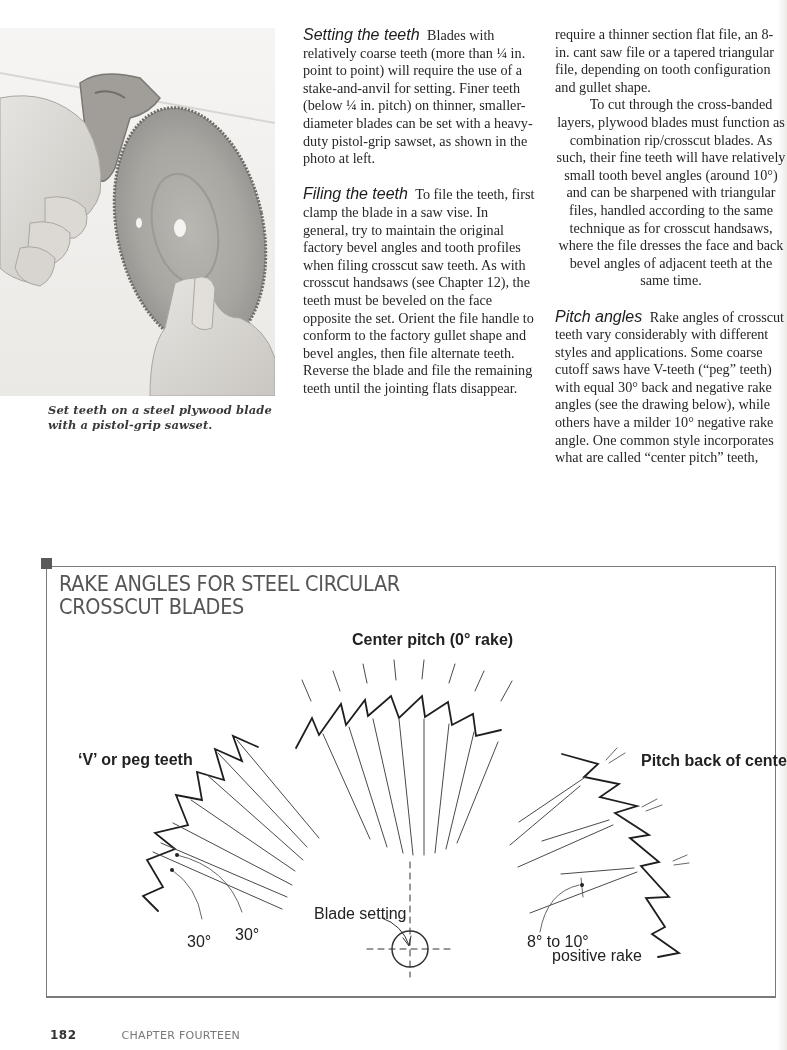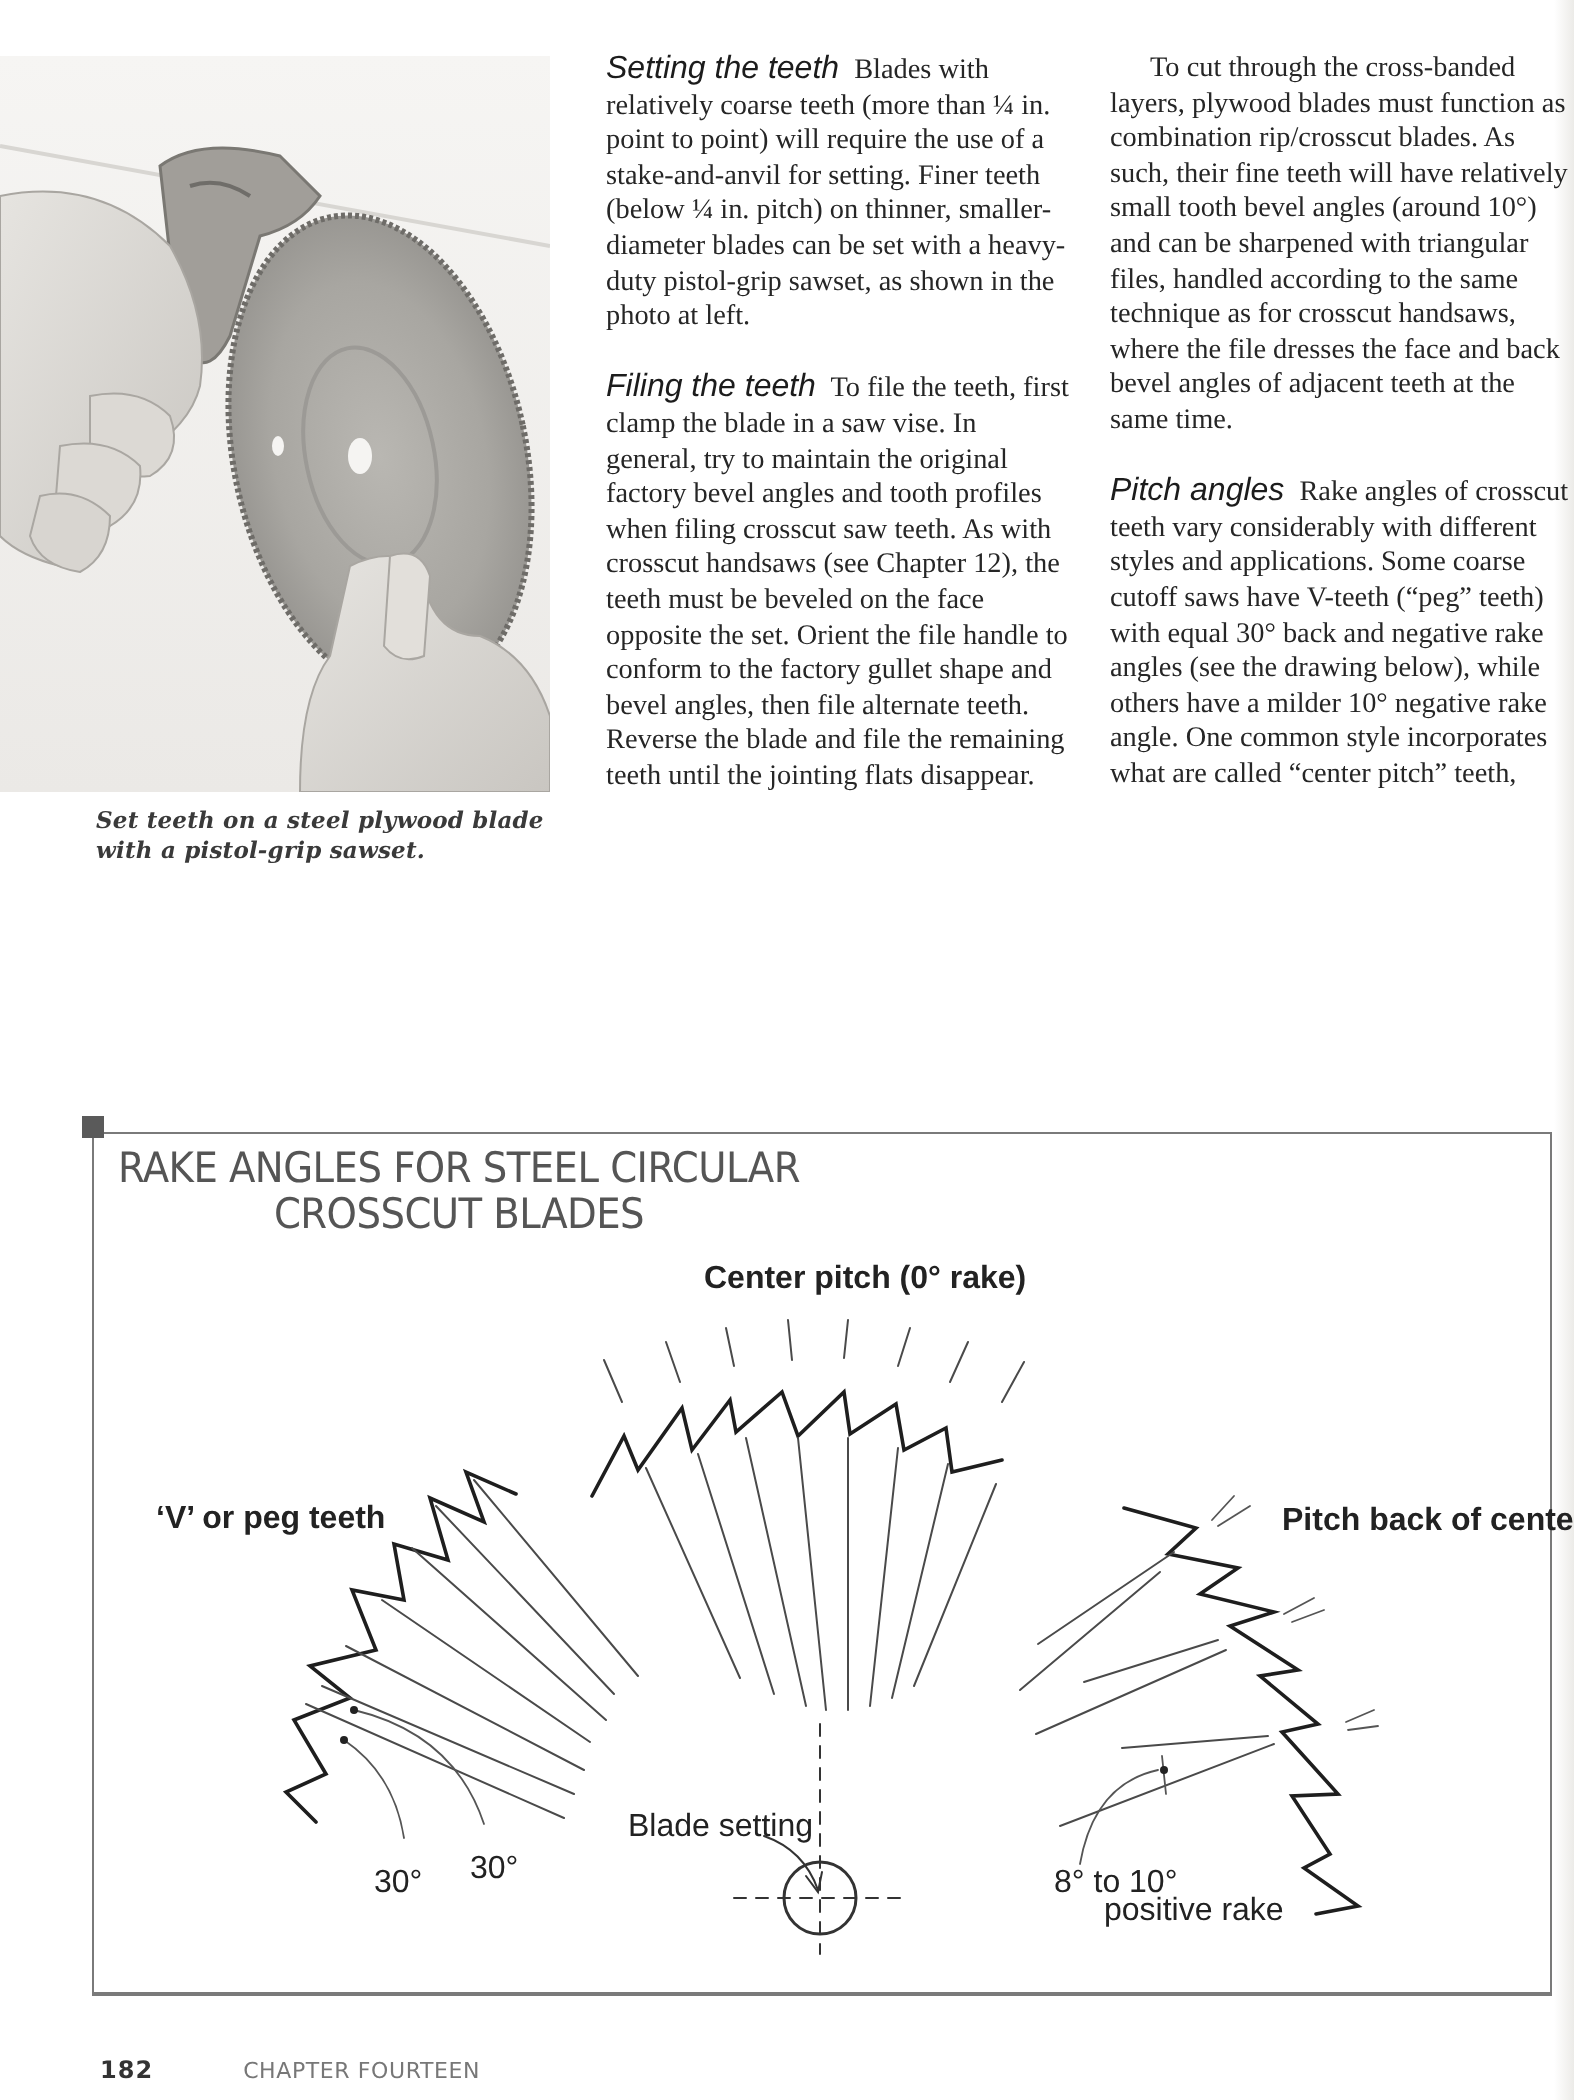--- a/index.html
+++ b/index.html
@@ -21,36 +21,35 @@
     position: absolute; left: 48px; top: 403px; width: 240px;
     font-family: "DejaVu Serif", serif; font-weight: bold; font-style: italic;
     font-size: 11.5px; line-height: 15px; color: #3a3a3a; letter-spacing: 0.1px;
   }
   
   .col {
     position: absolute; top: 26px; width: 232px;
     font-size: 14.2px; line-height: 17.6px; color: #262626;
   }
   .col p { margin: 0; }
-  .col .indent { text-indent: 20px; }
+  .col .indent { text-indent: 20px; text-align: center; }
   .col .gap { height: 17.6px; }
   .col .runin {
     font-family: "Liberation Sans", "DejaVu Sans", sans-serif; font-style: italic;
     font-size: 16px; color: #1c1c1c; margin-right: 4px;
   }
   .col1 { left: 303px; }
   .col2 { left: 555px; }
 
   
   .diagram {
     position: absolute; left: 46px; top: 566px; width: 730px; height: 432px;
     border-left: 1.5px solid #7a7a7a; border-top: 1.5px solid #7a7a7a;
     border-right: 1.5px solid #7a7a7a; border-bottom: 2px solid #7a7a7a;
     box-sizing: border-box;
-    text-align: center;
   }
   .diagram .marker {
     position: absolute; left: -6px; top: -9px; width: 11px; height: 11px; background: #5a5a5a;
   }
   .diagram-title {
     position: absolute; left: 12px; top: 6px;
     font-family: "DejaVu Sans", "Liberation Sans", sans-serif; font-weight: normal;
     font-size: 21px; line-height: 23px; color: #555; letter-spacing: -0.3px;
     transform: scaleX(0.92); transform-origin: left top;
   }
@@ -111,20 +110,21 @@
 </div>
 <div class="caption">Set teeth on a steel plywood blade with a pistol-grip sawset.</div>
 
 <div class="col col1">
   <p><span class="runin">Setting the teeth</span> <span>Blades with relatively coarse teeth (more than ¼ in. point to point) will require the use of a stake-and-anvil for setting. Finer teeth (below ¼ in. pitch) on thinner, smaller-diameter blades can be set with a heavy-duty pistol-grip sawset, as shown in the photo at left.</span></p>
   <div class="gap"></div>
   <p><span class="runin">Filing the teeth</span> <span>To file the teeth, first clamp the blade in a saw vise. In general, try to maintain the original factory bevel angles and tooth profiles when filing crosscut saw teeth. As with crosscut handsaws (see Chapter 12), the teeth must be beveled on the face opposite the set. Orient the file handle to conform to the factory gullet shape and bevel angles, then file alternate teeth. Reverse the blade and file the remaining teeth until the jointing flats disappear.</span></p>
 </div>
 
 <div class="col col2">
+  <p>require a thinner section flat file, an 8-in. cant saw file or a tapered triangular file, depending on tooth configuration and gullet shape.</p>
   <p class="indent">To cut through the cross-banded layers, plywood blades must function as combination rip/crosscut blades. As such, their fine teeth will have relatively small tooth bevel angles (around 10°) and can be sharpened with triangular files, handled according to the same technique as for crosscut handsaws, where the file dresses the face and back bevel angles of adjacent teeth at the same time.</p>
   <div class="gap"></div>
   <p><span class="runin">Pitch angles</span> <span>Rake angles of crosscut teeth vary considerably with different styles and applications. Some coarse cutoff saws have V-teeth (“peg” teeth) with equal 30° back and negative rake angles (see the drawing below), while others have a milder 10° negative rake angle. One common style incorporates what are called “center pitch” teeth,</span></p>
 </div>
 
 <div class="diagram">
   <div class="marker"></div>
   <div class="diagram-title">
     <div>RAKE ANGLES FOR STEEL CIRCULAR</div>
     <div>CROSSCUT BLADES</div>

